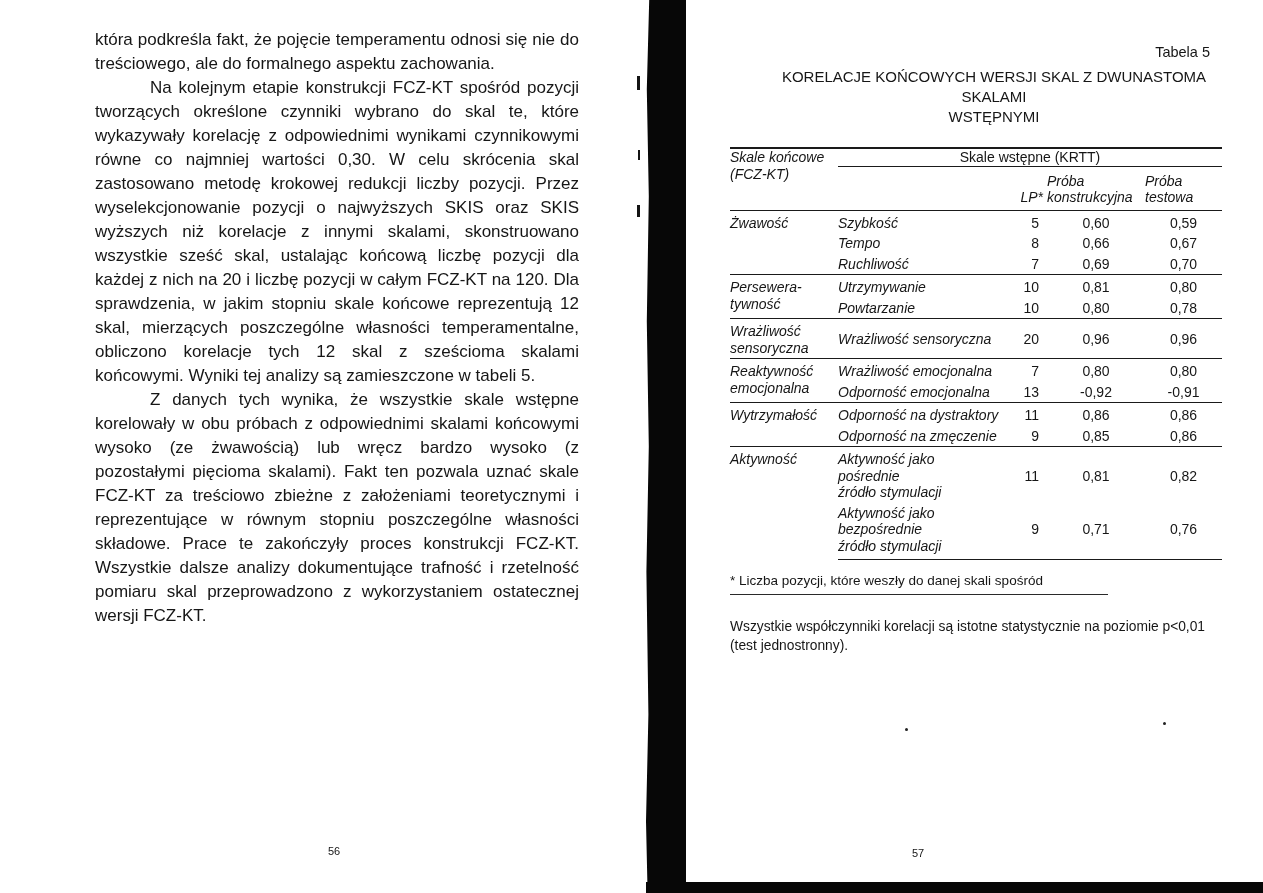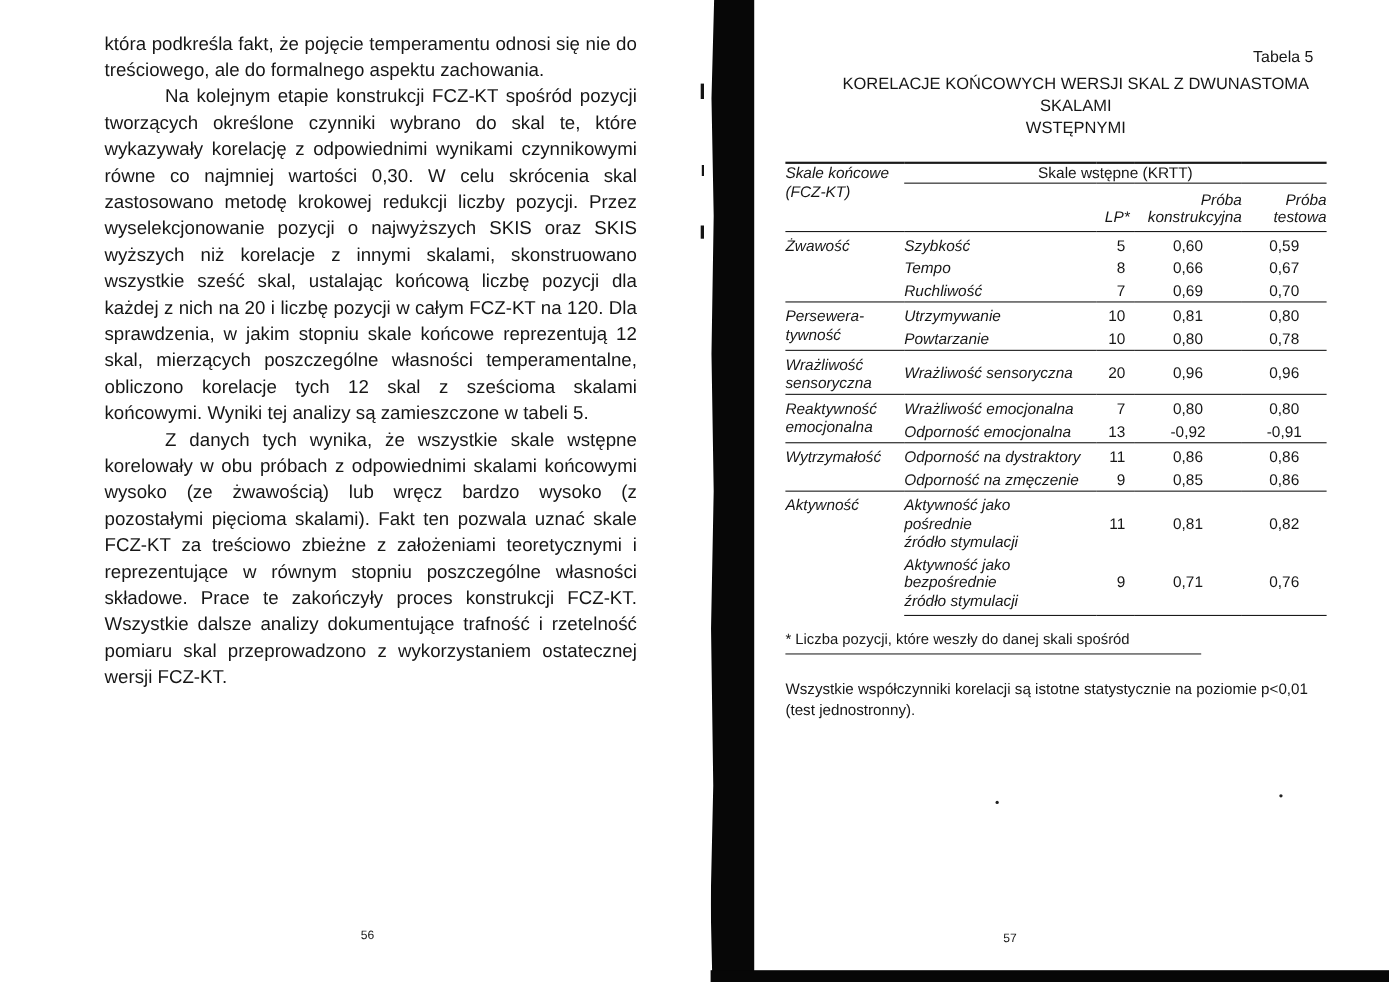--- a/index.html
+++ b/index.html
@@ -26,41 +26,41 @@
   }
   .bottom-strip{position:absolute;left:646px;top:882px;width:617px;height:11px;background:#070707;}
   .speck{position:absolute;background:#141414;}
   .s1{left:637px;top:76px;width:3px;height:14px;}
   .s2{left:638px;top:150px;width:2px;height:10px;}
   .s3{left:637px;top:205px;width:3px;height:12px;}
   .dot{position:absolute;width:3px;height:3px;border-radius:50%;background:#222;}
   .d1{left:905px;top:728px;}
   .d2{left:1163px;top:722px;}
   
-  .right-page{position:absolute;left:712px;top:44px;width:496px;}
+  .right-page{position:absolute;left:728px;top:44px;width:496px;}
   .tabela-label{text-align:right;padding-right:14px;font-size:14.5px;margin-bottom:7px;}
   .table-title{text-align:center;font-size:15px;line-height:20px;margin-bottom:20px;margin-left:36px;}
   .pre-line{white-space:pre-line;font-style:italic;}
   table.corr-table{
     border-collapse:collapse;table-layout:fixed;width:492px;margin-left:2px;
     font-size:14px;line-height:16.5px;
     border-top:2px solid #1a1a1a;
   }
   col.w1{width:108px;} col.w2{width:175px;} col.w3{width:34px;} col.w4{width:98px;} col.w5{width:77px;}
   .corr-table th{font-weight:normal;padding:0;}
   .th-final{
     text-align:left;vertical-align:top;padding-top:5px;
     border-bottom:1.6px solid #1a1a1a;
   }
   .th-krtt{
     text-align:center;padding:3px 0 3px;border-bottom:1.6px solid #1a1a1a;
   }
   .sub-head th{border-bottom:1.6px solid #1a1a1a;vertical-align:bottom;padding:6px 0 4px;}
   .sub-head .c-lp{text-align:right;padding-right:4px;margin-left:40px;}
-  .sub-head .c-k,.sub-head .c-t{text-align:right;}
+  .sub-head .c-k,.sub-head .c-t{text-align:left;}
   .corr-table td{padding:2px 0;vertical-align:top;}
   .corr-table td.c-final{padding-right:6px;vertical-align:top;}
   .corr-table td.c-pre{vertical-align:middle;margin-left:24px;}
   .corr-table td.num{text-align:right;padding-right:8px;vertical-align:middle;}
   .corr-table td.numc{text-align:center;vertical-align:middle;}
   .corr-table tr.group-start td{border-top:1.6px solid #1a1a1a;padding-top:4px;}
   .corr-table tbody tr:last-child td{border-bottom:1.8px solid #1a1a1a;padding-bottom:5px;}
   .footnote-star{
     margin-top:13px;margin-left:2px;width:378px;
     font-size:13.5px;padding-bottom:6px;border-bottom:1.3px solid #2a2a2a;

